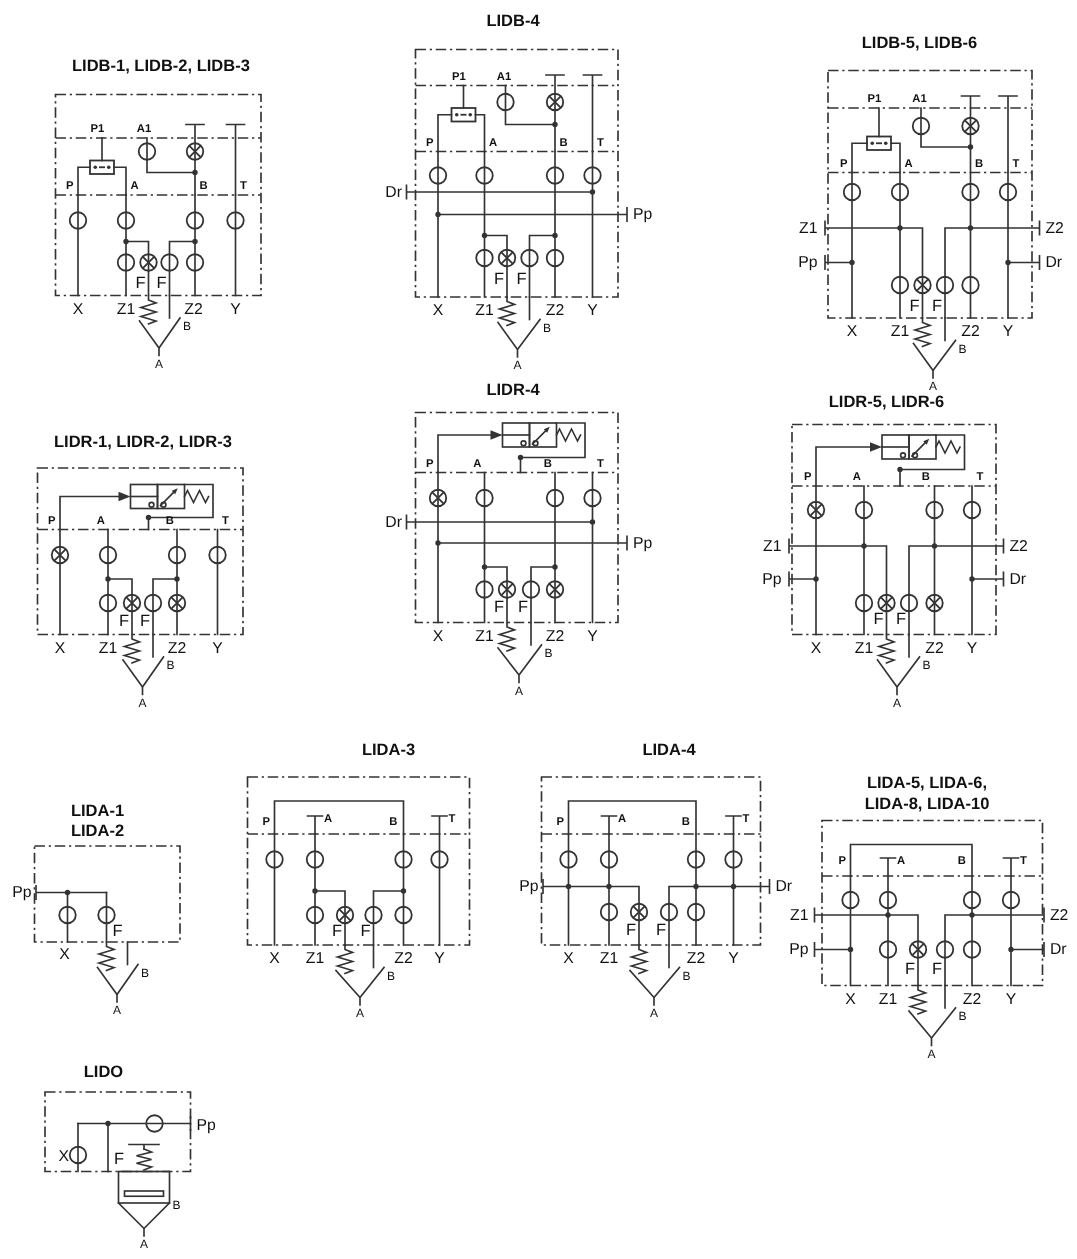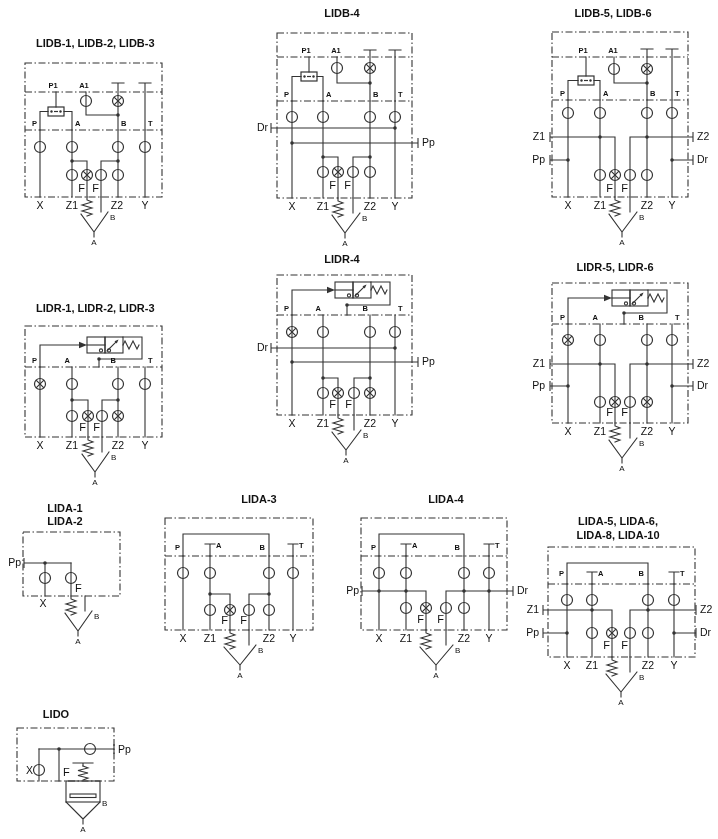--- a/index.html
+++ b/index.html
@@ -47,21 +47,21 @@
       <circle cx="22" cy="5.5" r="1.6"></circle>
       <path d="M20,6 L29,-3"></path>
       <polygon points="31.5,-5.5 29.8,-1.5 27.5,-3.8" class="fill"></polygon>
       <path d="M36,0 l2,-4 l4,8 l4,-8 l4,8 l2,-4"></path>
     </g>
   </defs>
 </svg>
 
 <div id="sheet">
 
-  <div class="dia" style="left:10px;top:35px">
+  <div class="dia" style="left:22px;top:35px">
     <svg width="185" height="215">
       <text class="t tt" x="26" y="12">LIDB-1, LIDB-2, LIDB-3</text>
       <g>
         <rect class="dd" x="15" y="28" width="137" height="134"></rect>
         <path class="dd" d="M15,57 H152"></path>
         <path class="dd" d="M15,95 H152"></path>
       </g>
       <text class="t tp" text-anchor="middle" x="43" y="53">P1</text>
       <text class="t tp" text-anchor="middle" x="74" y="53">A1</text>
       <g>
@@ -163,21 +163,21 @@
       <g>
         <path class="ln" d="M83,193 v3 l5,2 l-10,3 l10,3 l-10,3 l10,3 l-5,2"></path>
         <path class="ln" d="M98,193 v15"></path>
         <path class="ln" d="M77,210 L90,228 M105,208 L90,228 M90,228 v5"></path>
       </g>
       <text class="t ta" x="107" y="216">B</text>
       <text class="t ta" text-anchor="middle" x="90" y="241">A</text>
     </svg>
   </div>
 
-  <div class="dia" style="left:520px;top:5px">
+  <div class="dia" style="left:520px;top:20px">
     <svg width="198" height="248">
       <text class="t tt" text-anchor="middle" x="93" y="12">LIDB-5, LIDB-6</text>
       <g>
         <rect class="dd" x="32" y="27" width="136" height="165"></rect>
         <path class="dd" d="M32,52 H168"></path>
         <path class="dd" d="M32,95 H168"></path>
       </g>
       <text class="t tp" text-anchor="middle" x="63" y="48">P1</text>
       <text class="t tp" text-anchor="middle" x="93" y="48">A1</text>
       <g>
@@ -227,21 +227,21 @@
       <g>
         <path class="ln" d="M95,192 v3 l5,2 l-10,3 l10,3 l-10,3 l10,3 l-5,2"></path>
         <path class="ln" d="M110,192 v15"></path>
         <path class="ln" d="M89,209 L102,227 M117,207 L102,227 M102,227 v5"></path>
       </g>
       <text class="t ta" x="119" y="215">B</text>
       <text class="t ta" text-anchor="middle" x="102" y="240">A</text>
     </svg>
   </div>
 
-  <div class="dia" style="left:10px;top:299px">
+  <div class="dia" style="left:10px;top:285px">
     <svg width="185" height="200">
       <text class="t tt" x="26" y="13">LIDR-1, LIDR-2, LIDR-3</text>
       <g>
         <rect class="dd" x="15" y="27" width="137" height="111"></rect>
         <path class="dd" d="M15,68 H152"></path>
       </g>
       <g>
         <path class="ln" d="M30,68 V46 H69"></path>
         <use href="#g-rv" x="77" y="46"></use>
         <path class="ln" d="M113,38 H132 V60 H89 M89,60 V68"></path>
@@ -327,21 +327,21 @@
       <g>
         <path class="ln" d="M83,165 v3 l5,2 l-10,3 l10,3 l-10,3 l10,3 l-5,2"></path>
         <path class="ln" d="M99,165 v15"></path>
         <path class="ln" d="M77,182 L91,200 M106,180 L91,200 M91,200 v5"></path>
       </g>
       <text class="t ta" x="108" y="188">B</text>
       <text class="t ta" text-anchor="middle" x="91" y="213">A</text>
     </svg>
   </div>
 
-  <div class="dia" style="left:520px;top:258px">
+  <div class="dia" style="left:496px;top:258px">
     <svg width="198" height="232">
       <text class="t tt" text-anchor="middle" x="95" y="13">LIDR-5, LIDR-6</text>
       <g>
         <rect class="dd" x="32" y="25" width="136" height="140"></rect>
         <path class="dd" d="M32,66 H168"></path>
       </g>
       <g>
         <path class="ln" d="M48,66 V40 H84"></path>
         <use href="#g-rv" x="92" y="40"></use>
         <path class="ln" d="M128,32 H147 V55 H104 M104,55 V66"></path>
@@ -383,21 +383,21 @@
       <g>
         <path class="ln" d="M95,165 v3 l5,2 l-10,3 l10,3 l-10,3 l10,3 l-5,2"></path>
         <path class="ln" d="M110,165 v15"></path>
         <path class="ln" d="M89,182 L102,200 M117,180 L102,200 M102,200 v5"></path>
       </g>
       <text class="t ta" x="119" y="188">B</text>
       <text class="t ta" text-anchor="middle" x="102" y="213">A</text>
     </svg>
   </div>
 
-  <div class="dia" style="left:5px;top:498px">
+  <div class="dia" style="left:5px;top:530px">
     <svg width="150" height="155">
       <text class="t tt" text-anchor="middle" x="60" y="14">LIDA-1</text>
       <text class="t tt" text-anchor="middle" x="60" y="27">LIDA-2</text>
       <rect class="dd" x="18" y="34" width="97" height="64"></rect>
       <g>
         <path class="ln" d="M19,60.5 V69.5 M19,65 H66"></path>
         <use href="#g-dot" x="40" y="65"></use>
         <path class="ln" d="M40,65 V98 M66,65 V98"></path>
         <use href="#g-pc" x="40" y="80"></use>
           <use href="#g-pc" x="66" y="80"></use>
@@ -561,21 +561,21 @@
       <g>
         <path class="ln" d="M92,145 v3 l5,2 l-10,3 l10,3 l-10,3 l10,3 l-5,2"></path>
         <path class="ln" d="M110,145 v15"></path>
         <path class="ln" d="M86,162 L101,180 M117,160 L101,180 M101,180 v5"></path>
       </g>
       <text class="t ta" x="119" y="168">B</text>
       <text class="t ta" text-anchor="middle" x="101" y="193">A</text>
     </svg>
   </div>
 
-  <div class="dia" style="left:1px;top:705px">
+  <div class="dia" style="left:14px;top:705px">
     <svg width="160" height="134">
       <text class="t tt" text-anchor="middle" x="55" y="13">LIDO</text>
       <rect class="dd" x="16" y="23" width="97" height="53"></rect>
       <g>
         <path class="ln" d="M38,44 H113 M113,39.5 V48.5"></path>
         <use href="#g-pc" x="89" y="44"></use>
         <path class="ln" d="M38,44 V76"></path>
         <use href="#g-pc" x="38" y="65"></use>
         <use href="#g-dot" x="58" y="44"></use>
         <path class="ln" d="M58,44 V76"></path>

